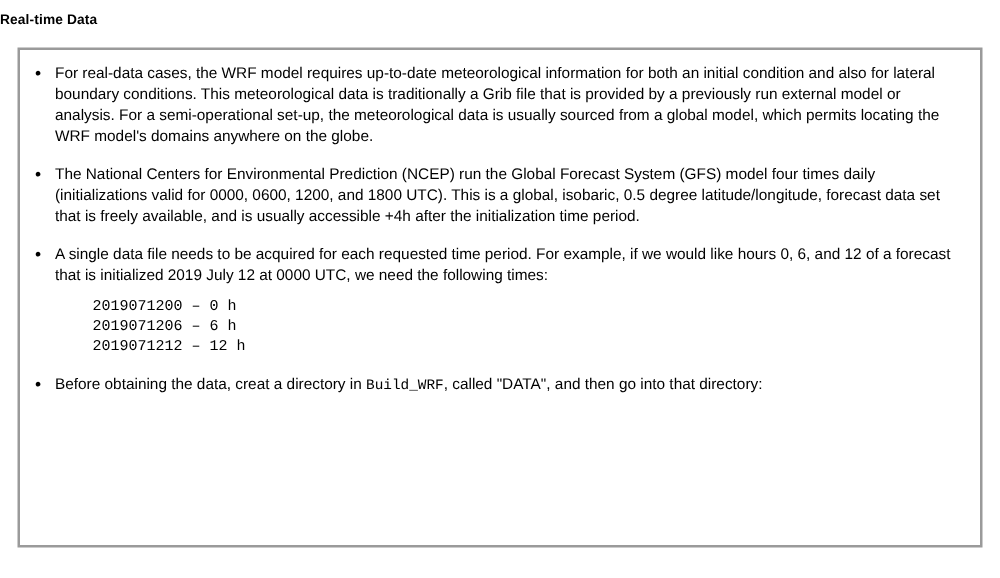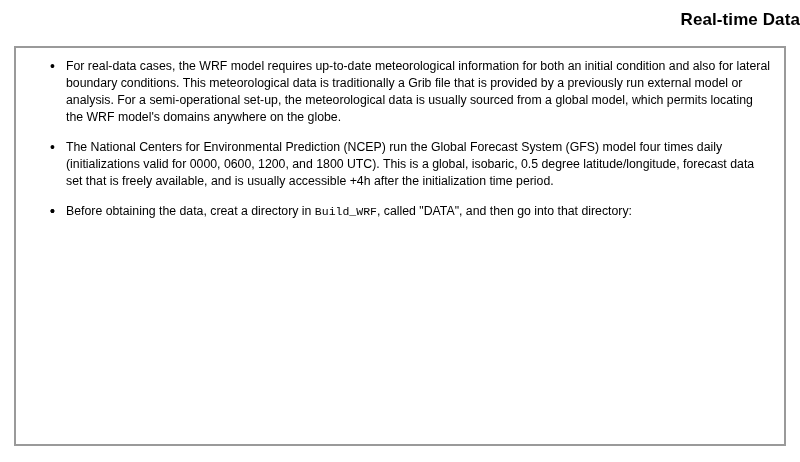--- a/index.html
+++ b/index.html
@@ -8,32 +8,32 @@
     background: #ffffff;
   }
   body {
     width: 800px;
     height: 462px;
     overflow: hidden;
     font-family: "Liberation Sans", sans-serif;
     color: #000000;
   }
   .page-title {
-    text-align: right;
-    font-size: 17px;
+    text-align: left;
+    font-size: 11px;
     font-weight: bold;
     margin: 10px 0 0 0;
     padding: 0;
     letter-spacing: 0.1px;
   }
   .content-frame {
     margin: 16px 14px 0 14px;
     border: 2px solid #9a9a9a;
     background: #ffffff;
-    padding: 10px 14px 10px 22px;
+    padding: 10px 14px 10px 0;
     height: 400px;
     box-sizing: border-box;
     overflow: hidden;
   }
   ul.bullets {
     list-style: none;
     margin: 0;
     padding: 0;
   }
   ul.bullets > li {
@@ -80,20 +80,24 @@
 
     <li>
       <p class="para">For real-data cases, the WRF model requires up-to-date meteorological information for both an initial condition and also for lateral boundary conditions. This meteorological data is traditionally a Grib file that is provided by a previously run external model or analysis. For a semi-operational set-up, the meteorological data is usually sourced from a global model, which permits locating the WRF model's domains anywhere on the globe.</p>
     </li>
 
     <li>
       <p class="para">The National Centers for Environmental Prediction (NCEP) run the Global Forecast System (GFS) model four times daily (initializations valid for 0000, 0600, 1200, and 1800 UTC). This is a global, isobaric, 0.5 degree latitude/longitude, forecast data set that is freely available, and is usually accessible +4h after the initialization time period.</p>
     </li>
 
     <li>
+      <p class="para">A single data file needs to be acquired for each requested time period. For example, if we would like hours 0, 6, and 12 of a forecast that is initialized 2019 July 12 at 0000 UTC, we need the following times:</p>
+      <pre class="code-block">2019071200 – 0 h
+2019071206 – 6 h
+2019071212 – 12 h</pre>
     </li>
 
     <li>
       <p class="para"><span>Before obtaining the data, creat a directory in </span><span class="code-inline">Build_WRF</span><span>, called "DATA", and then go into that directory:</span></p>
 
     </li>
 
   </ul>
 </div>
 

